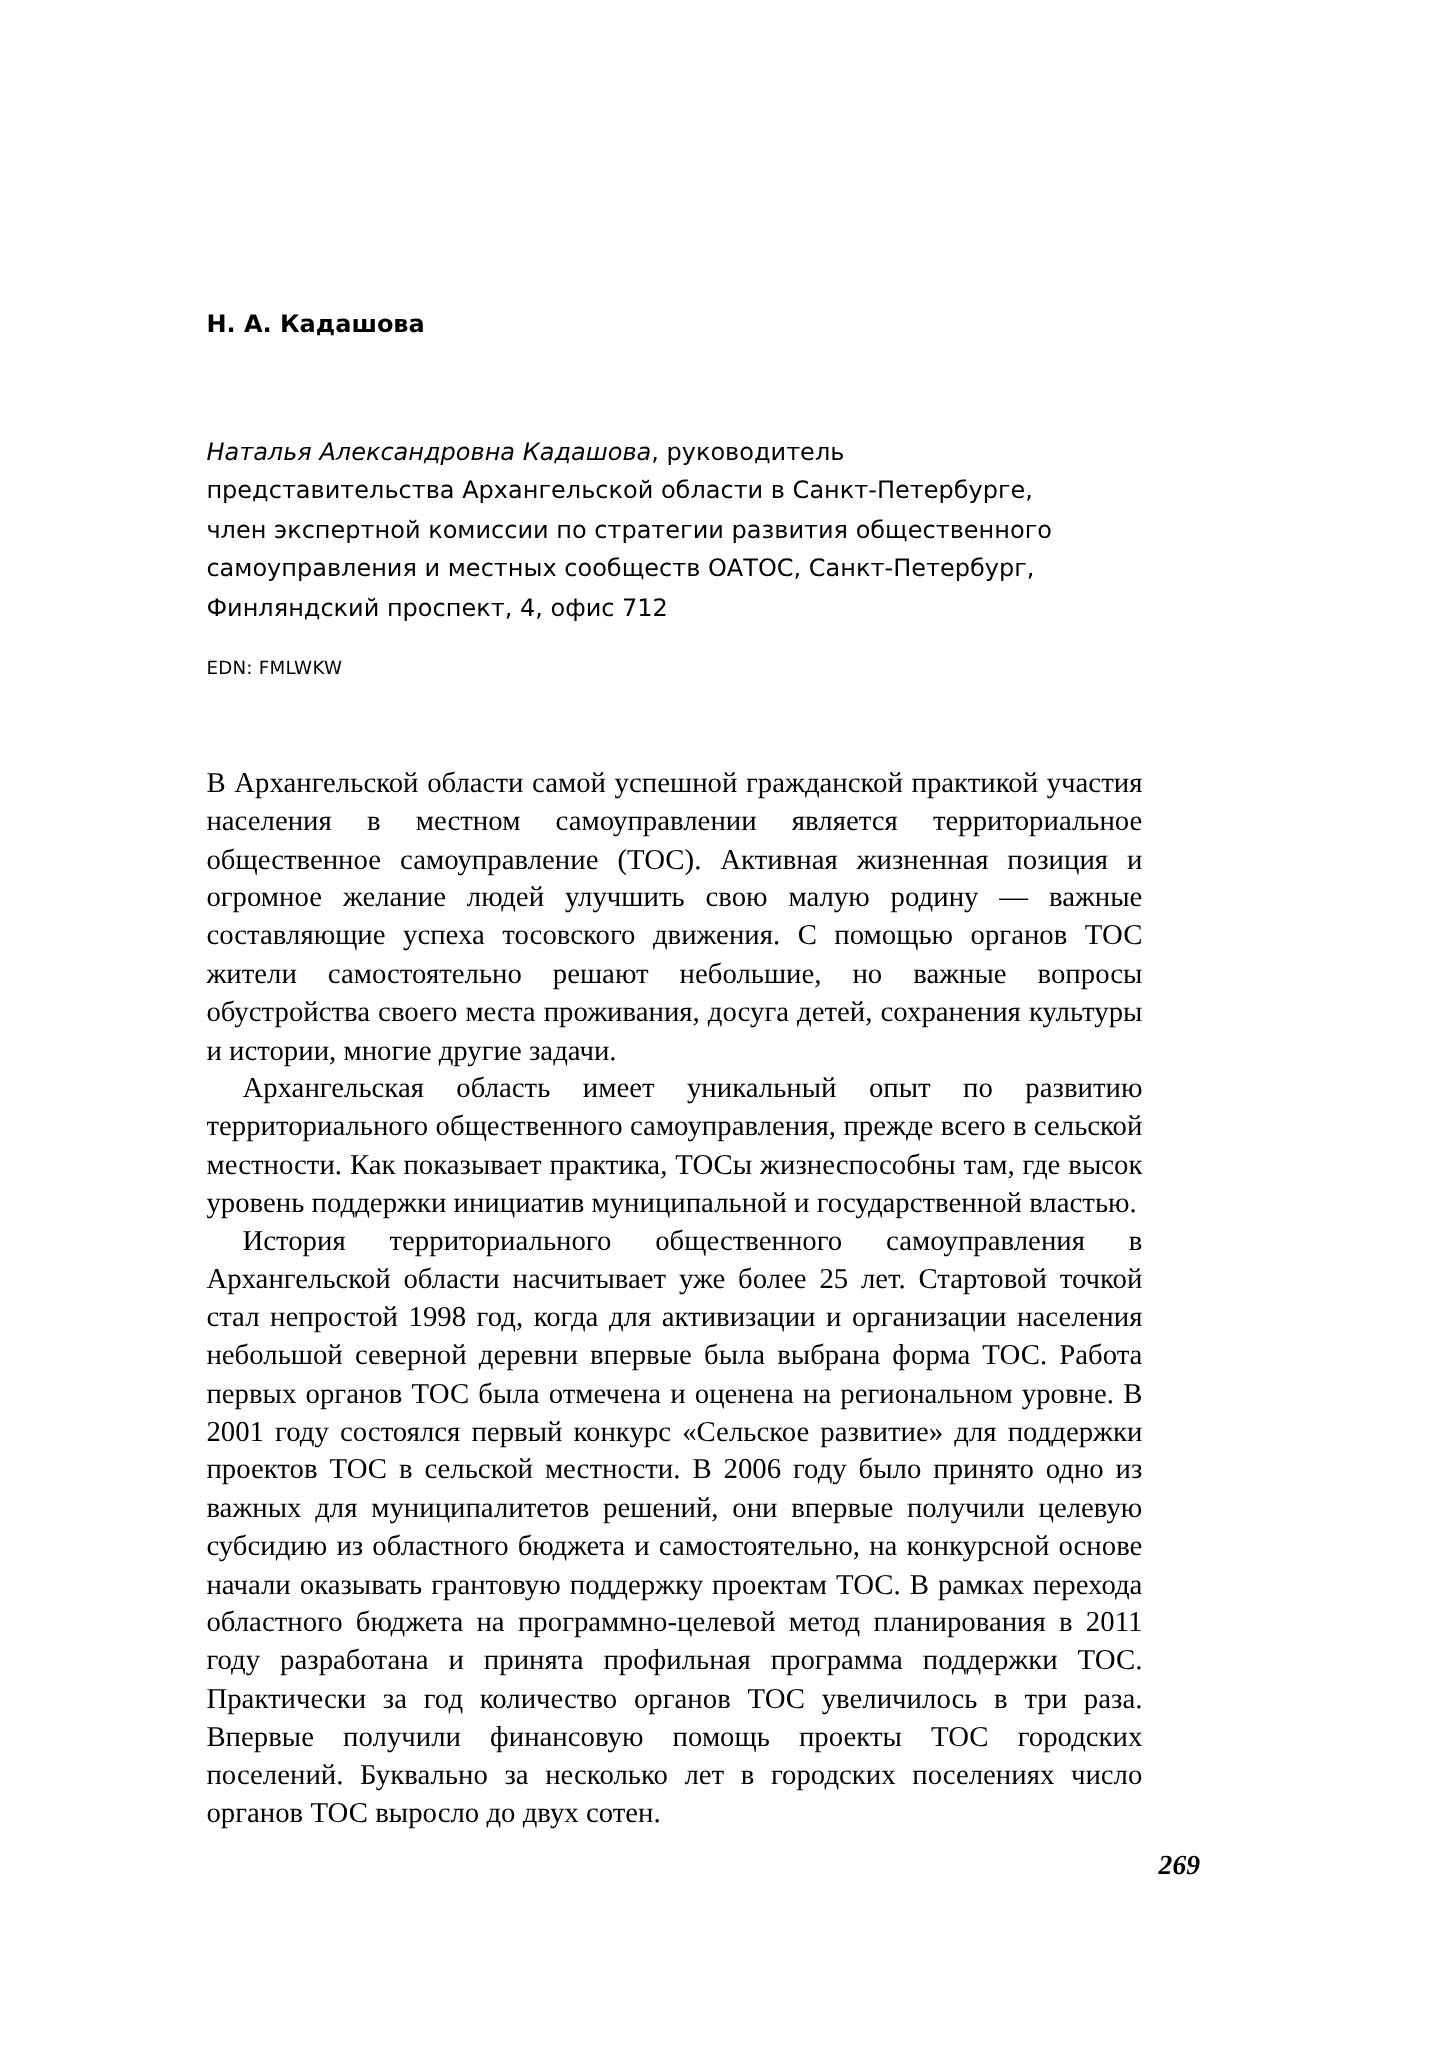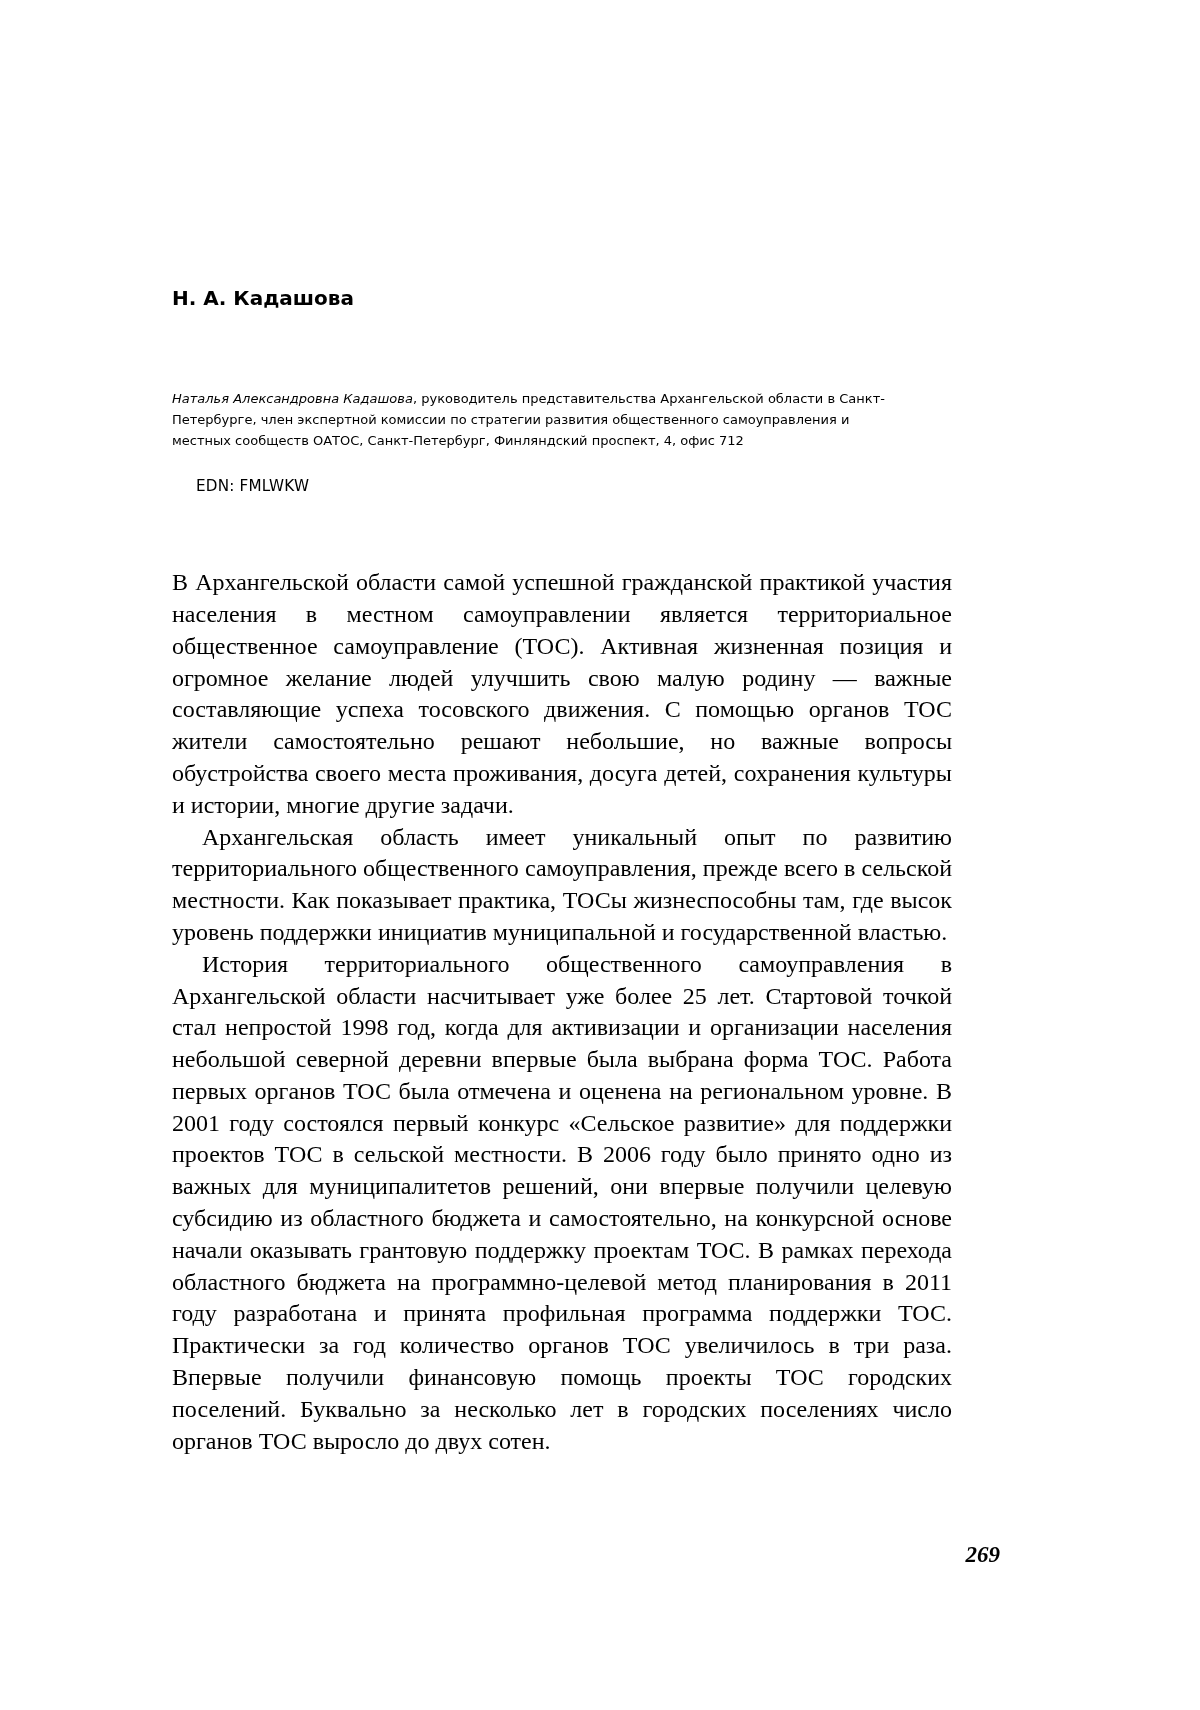--- a/index.html
+++ b/index.html
@@ -32,45 +32,44 @@
     font-weight: bold;
     font-size: 24.5px;
     letter-spacing: 0.2px;
     margin: 0 0 0 0;
     line-height: 1.2;
   }
   .author {
     font-family: "DejaVu Sans", sans-serif;
     font-weight: bold;
     font-size: 20px;
-    margin-top: 56px;
+    margin-top: 28px;
     line-height: 1.2;
   }
   .affiliation {
     font-family: "DejaVu Sans", sans-serif;
-    font-size: 13px;
+    font-size: 20px;
     line-height: 1.62;
     margin-top: 78px;
     width: 730px;
   }
   .affiliation .nameital {
     font-style: italic;
   }
   .email {
     font-family: "DejaVu Sans", sans-serif;
     font-size: 15.2px;
     line-height: 1.62;
     margin-top: 0;
   }
   .edn {
     font-family: "DejaVu Sans", sans-serif;
     font-size: 15.2px;
     margin-top: 26px;
     letter-spacing: 0.2px;
-    margin-left: 24px;
   }
   .body-text {
     margin-top: 72px;
     font-family: "Liberation Serif", serif;
     font-size: 24px;
     line-height: 1.325;
     text-align: justify;
     text-justify: inter-word;
     width: 780px;
     hyphens: manual;

